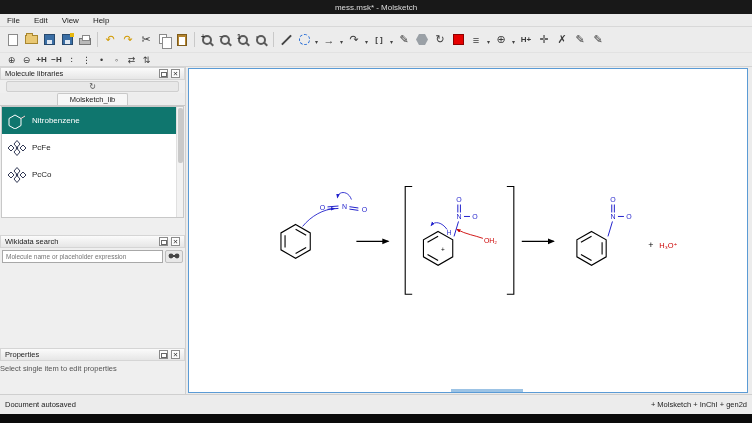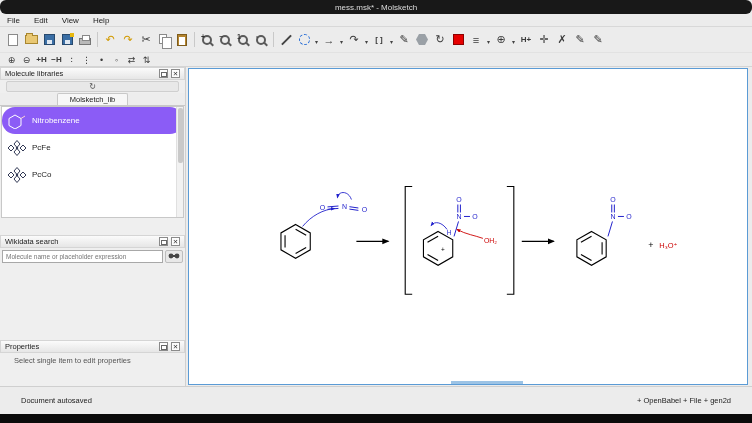--- a/index.html
+++ b/index.html
@@ -2,21 +2,21 @@
 <html><head>
 <meta charset="utf-8">
 <style>
   * { margin:0; padding:0; box-sizing:border-box; }
   html,body { width:752px; height:423px; overflow:hidden;
     font-family:"Liberation Sans","DejaVu Sans",sans-serif; background:#ececec; }
   .app { width:752px; height:423px; display:flex; flex-direction:column; }
 
   
   .titlebar { height:14px; background:#181818; color:#dedede; font-size:8px;
-    display:flex; align-items:center; justify-content:center; flex:0 0 auto;border-radius:6px; }
+    display:flex; align-items:center; justify-content:center; flex:0 0 auto; }
 
   
   .menubar { height:13px; background:#ececec; border-bottom:1px solid #d8d8d8;
     display:flex; align-items:center; font-size:8px; color:#222; flex:0 0 auto; }
   .menuitem { padding:8px 7px; height:100%; display:flex; align-items:center; cursor:default; }
 
   
   .toolbar { background:#ececec; display:flex; align-items:center; flex:0 0 auto; padding:0 4px; }
   .tb1 { height:26px; border-bottom:1px solid #e2e2e2; }
   .tb2 { height:14px; border-bottom:1px solid #d4d4d4; }
@@ -70,43 +70,43 @@
   .libbtn { width:100%; height:11px; background:#e8e8e8; border:1px solid #cfcfcf; border-radius:2px;
     font-size:8px; line-height:9px; text-align:center; color:#555; }
   .tabbar { height:13px; flex:0 0 auto; display:flex; justify-content:center; align-items:flex-end;
     background:#ededed; border-bottom:1px solid #c8c8c8; }
   .tab { background:#f7f7f7; border:1px solid #c8c8c8; border-bottom:none; font-size:7.5px;
     padding:1px 12px 1px 12px; border-radius:2px 2px 0 0; color:#222; }
   .liblist { height:112px; flex:0 0 auto; background:#fff; border:1px solid #c8c8c8; margin:0 1px;
     position:relative; overflow:hidden; }
   .librow { display:flex; align-items:center; gap:5px; height:27px; padding:0 5px; font-size:8px;
     color:#222; }
-  .librow.sel { background:#8b5cf6; color:#fff;border-radius:13px; }
+  .librow.sel { background:#0f766e; color:#fff; }
   .thumb { width:20px; height:18px; flex:0 0 auto; display:flex; align-items:center; justify-content:center; }
   .vsb { position:absolute; right:0; top:0; bottom:0; width:7px; background:#f2f2f2; border-left:1px solid #e0e0e0; }
   .vsb .vthumb { position:absolute; top:1px; left:1px; width:5px; height:55px; background:#c9c9c9; border-radius:2px; }
   .searchrow { height:16px; flex:0 0 auto; display:flex; align-items:center; gap:2px; padding:1px 2px; }
   .searchrow input { flex:1; height:13px; border:1px solid #a8a8a8; background:#fff; font-size:6.5px;
     padding:0 3px; font-family:"Liberation Sans","DejaVu Sans",sans-serif; color:#333; }
   .searchbtn { width:18px; height:13px; background:#e8e8e8; border:1px solid #bdbdbd; border-radius:2px;
     display:flex; align-items:center; justify-content:center; }
   .emptybox { height:86px; flex:0 0 auto; background:#fff; border:1px solid #c8c8c8; margin:0 1px;
     display:flex; align-items:center; justify-content:center; font-size:8px; color:#333; }
   .filler { flex:1; }
-  .prophint { padding:3px 14px; font-size:7.5px; color:#555; }
+  .prophint { padding:3px 0; font-size:7.5px; color:#555; }
 
   
   .canvaswrap { flex:1; padding:1px 4px 1px 2px; background:#ececec; min-width:0; }
   .canvas { width:100%; height:100%; background:#fff; border:1px solid #5b9bd5; position:relative; }
   .canvas svg { position:absolute; inset:0; }
   .hthumb { position:absolute; bottom:0; left:47%; width:72px; height:3px; background:#9cc3e5; }
 
   
-  .statusbar { height:28px; flex:0 0 auto; background:#ececec; border-top:1px solid #cfcfcf;
-    display:flex; align-items:center; justify-content:space-between; padding:0 21px;
+  .statusbar { height:20px; flex:0 0 auto; background:#ececec; border-top:1px solid #cfcfcf;
+    display:flex; align-items:center; justify-content:space-between; padding:0 5px;
     font-size:7.5px; color:#222; }
   .blackstrip { height:9px; flex:0 0 auto; background:#0a0a0a; }
 </style>
 </head>
 <body>
 
 <div class="app">
 
   <div class="titlebar">
     <span>mess.msk* - Molsketch</span>
@@ -378,16 +378,16 @@
           <text x="461" y="180" font-size="9" fill="#000">+</text>
           <text x="472" y="180" font-size="7.5" fill="#cc0000">H₃O⁺</text>
         </svg>
         <div class="hthumb"></div>
       </div>
     </div>
   </div>
 
   <div class="statusbar">
     <span>Document autosaved</span>
-    <span>+ OpenBabel + File + gen2d</span>
+    <span>+ Molsketch + InChI + gen2d</span>
   </div>
   <div class="blackstrip"></div>
 </div>
 
 </body></html>

